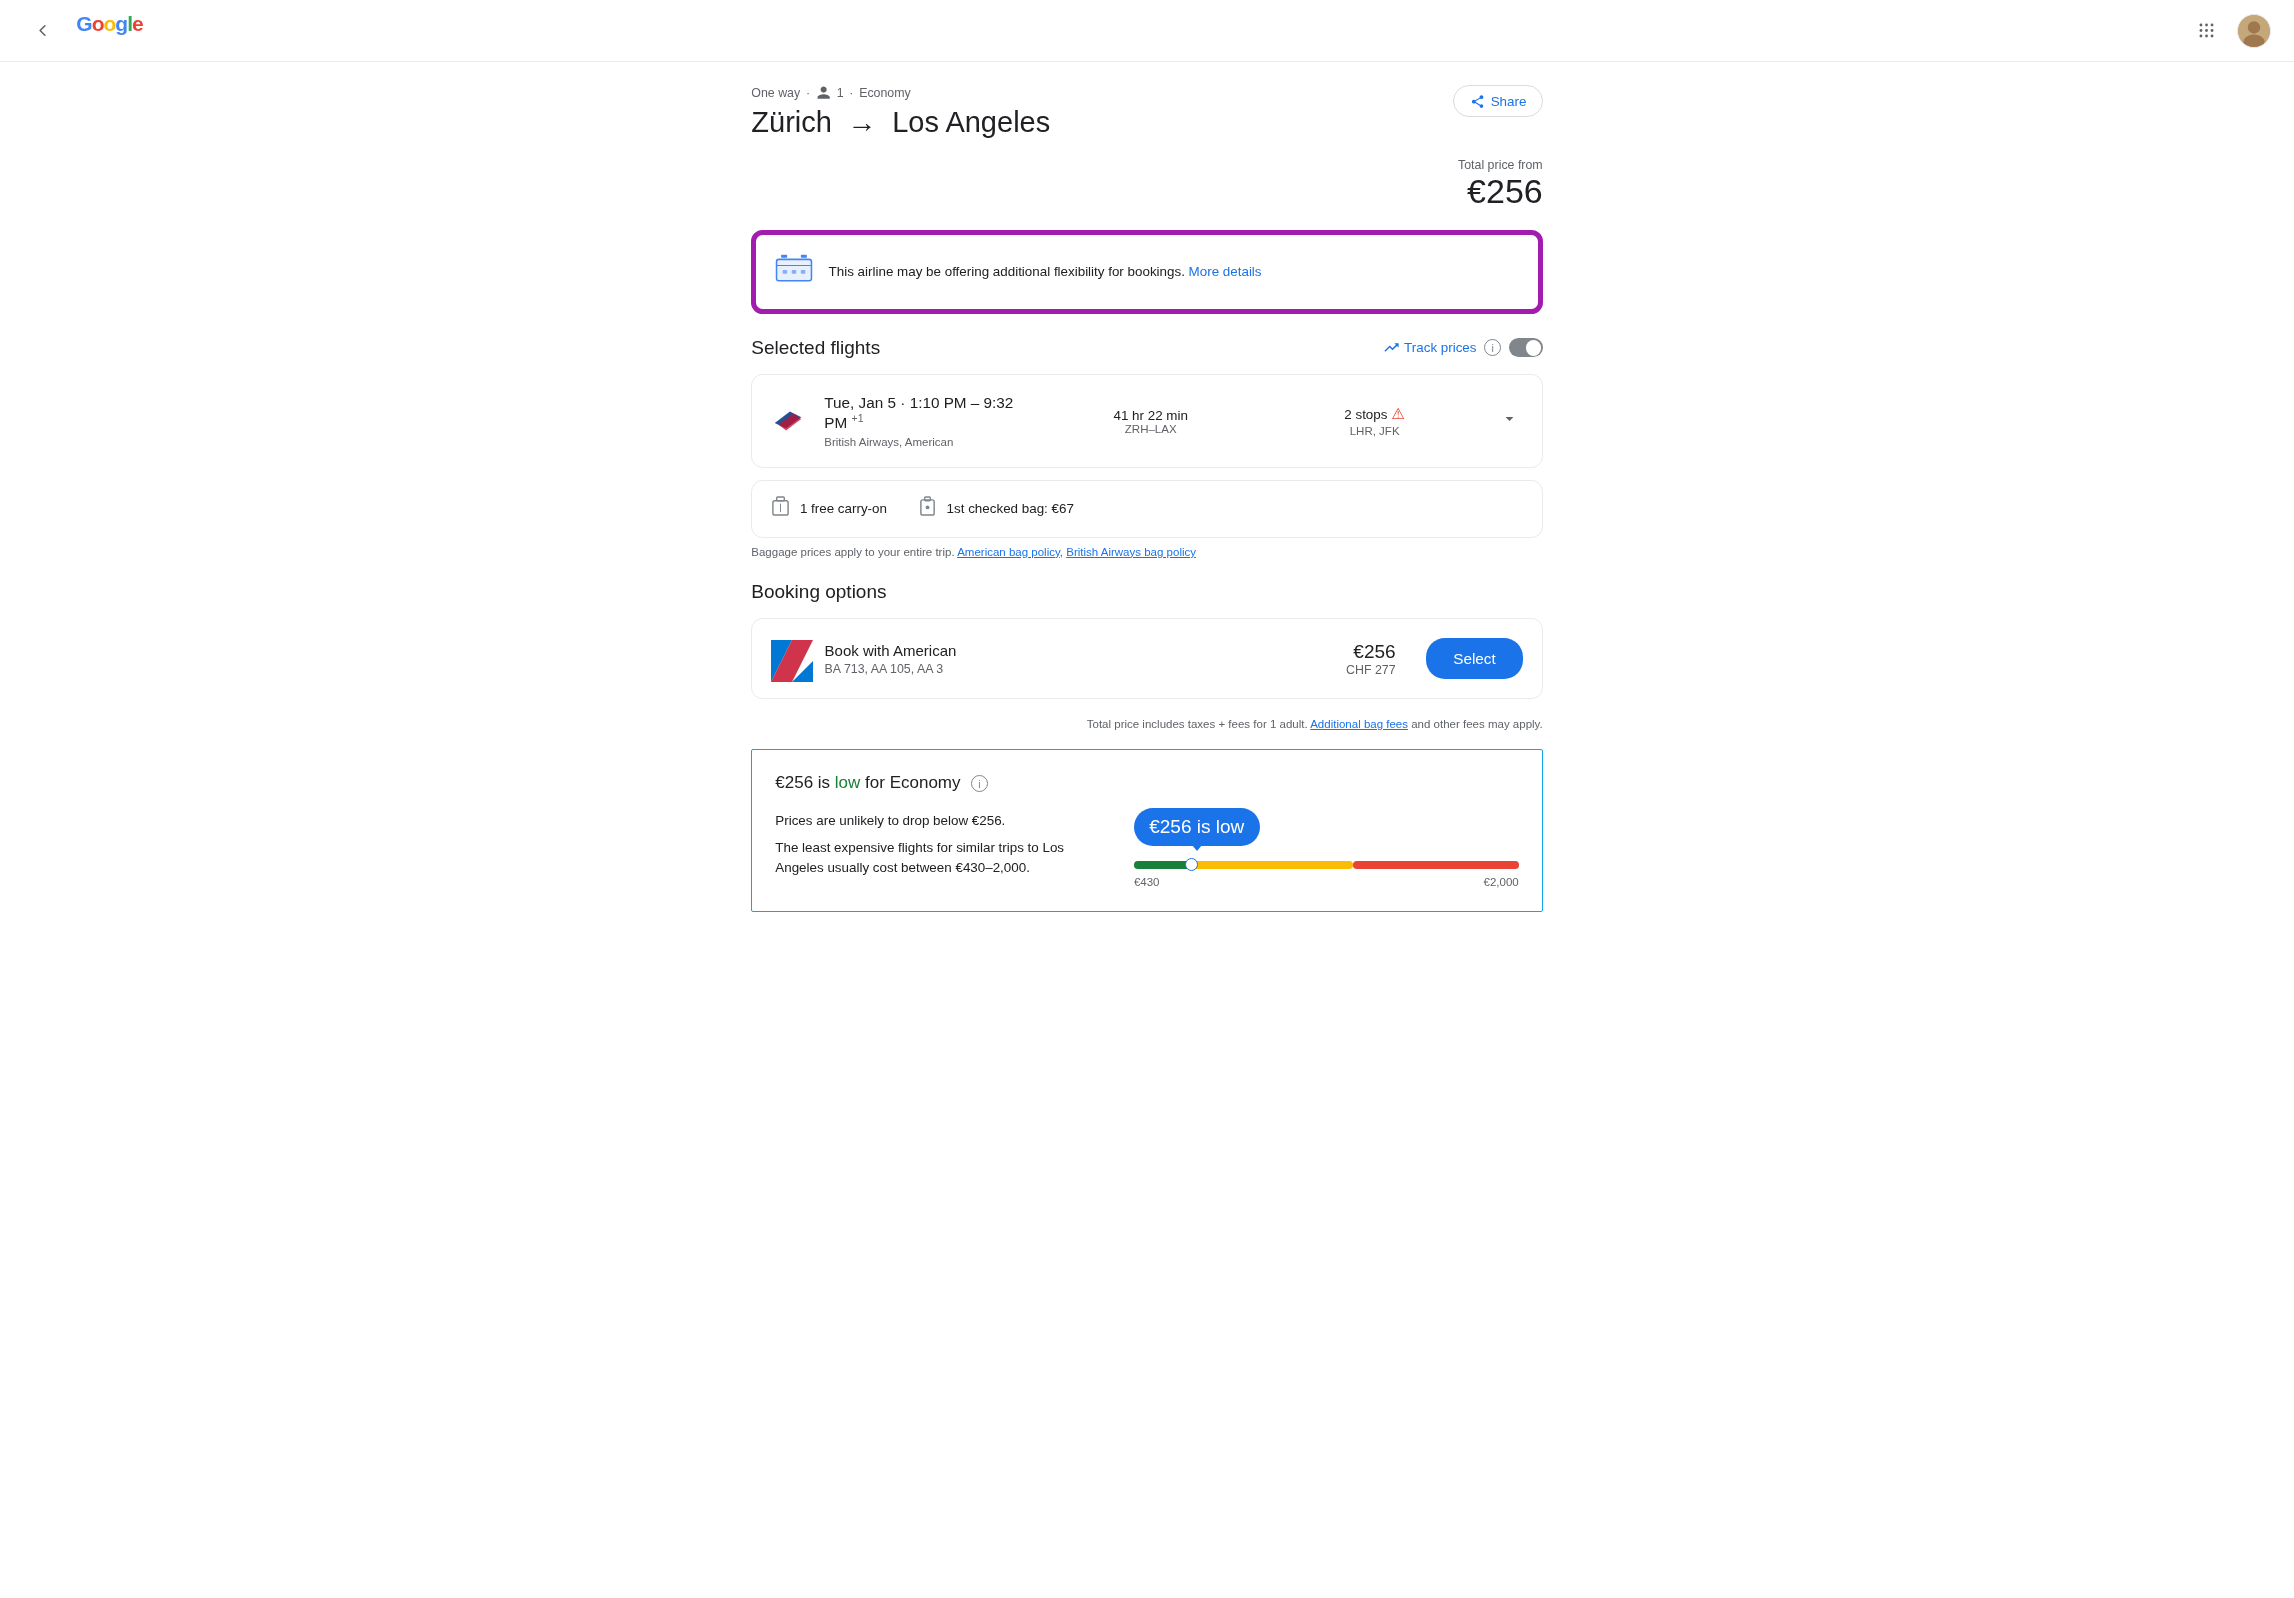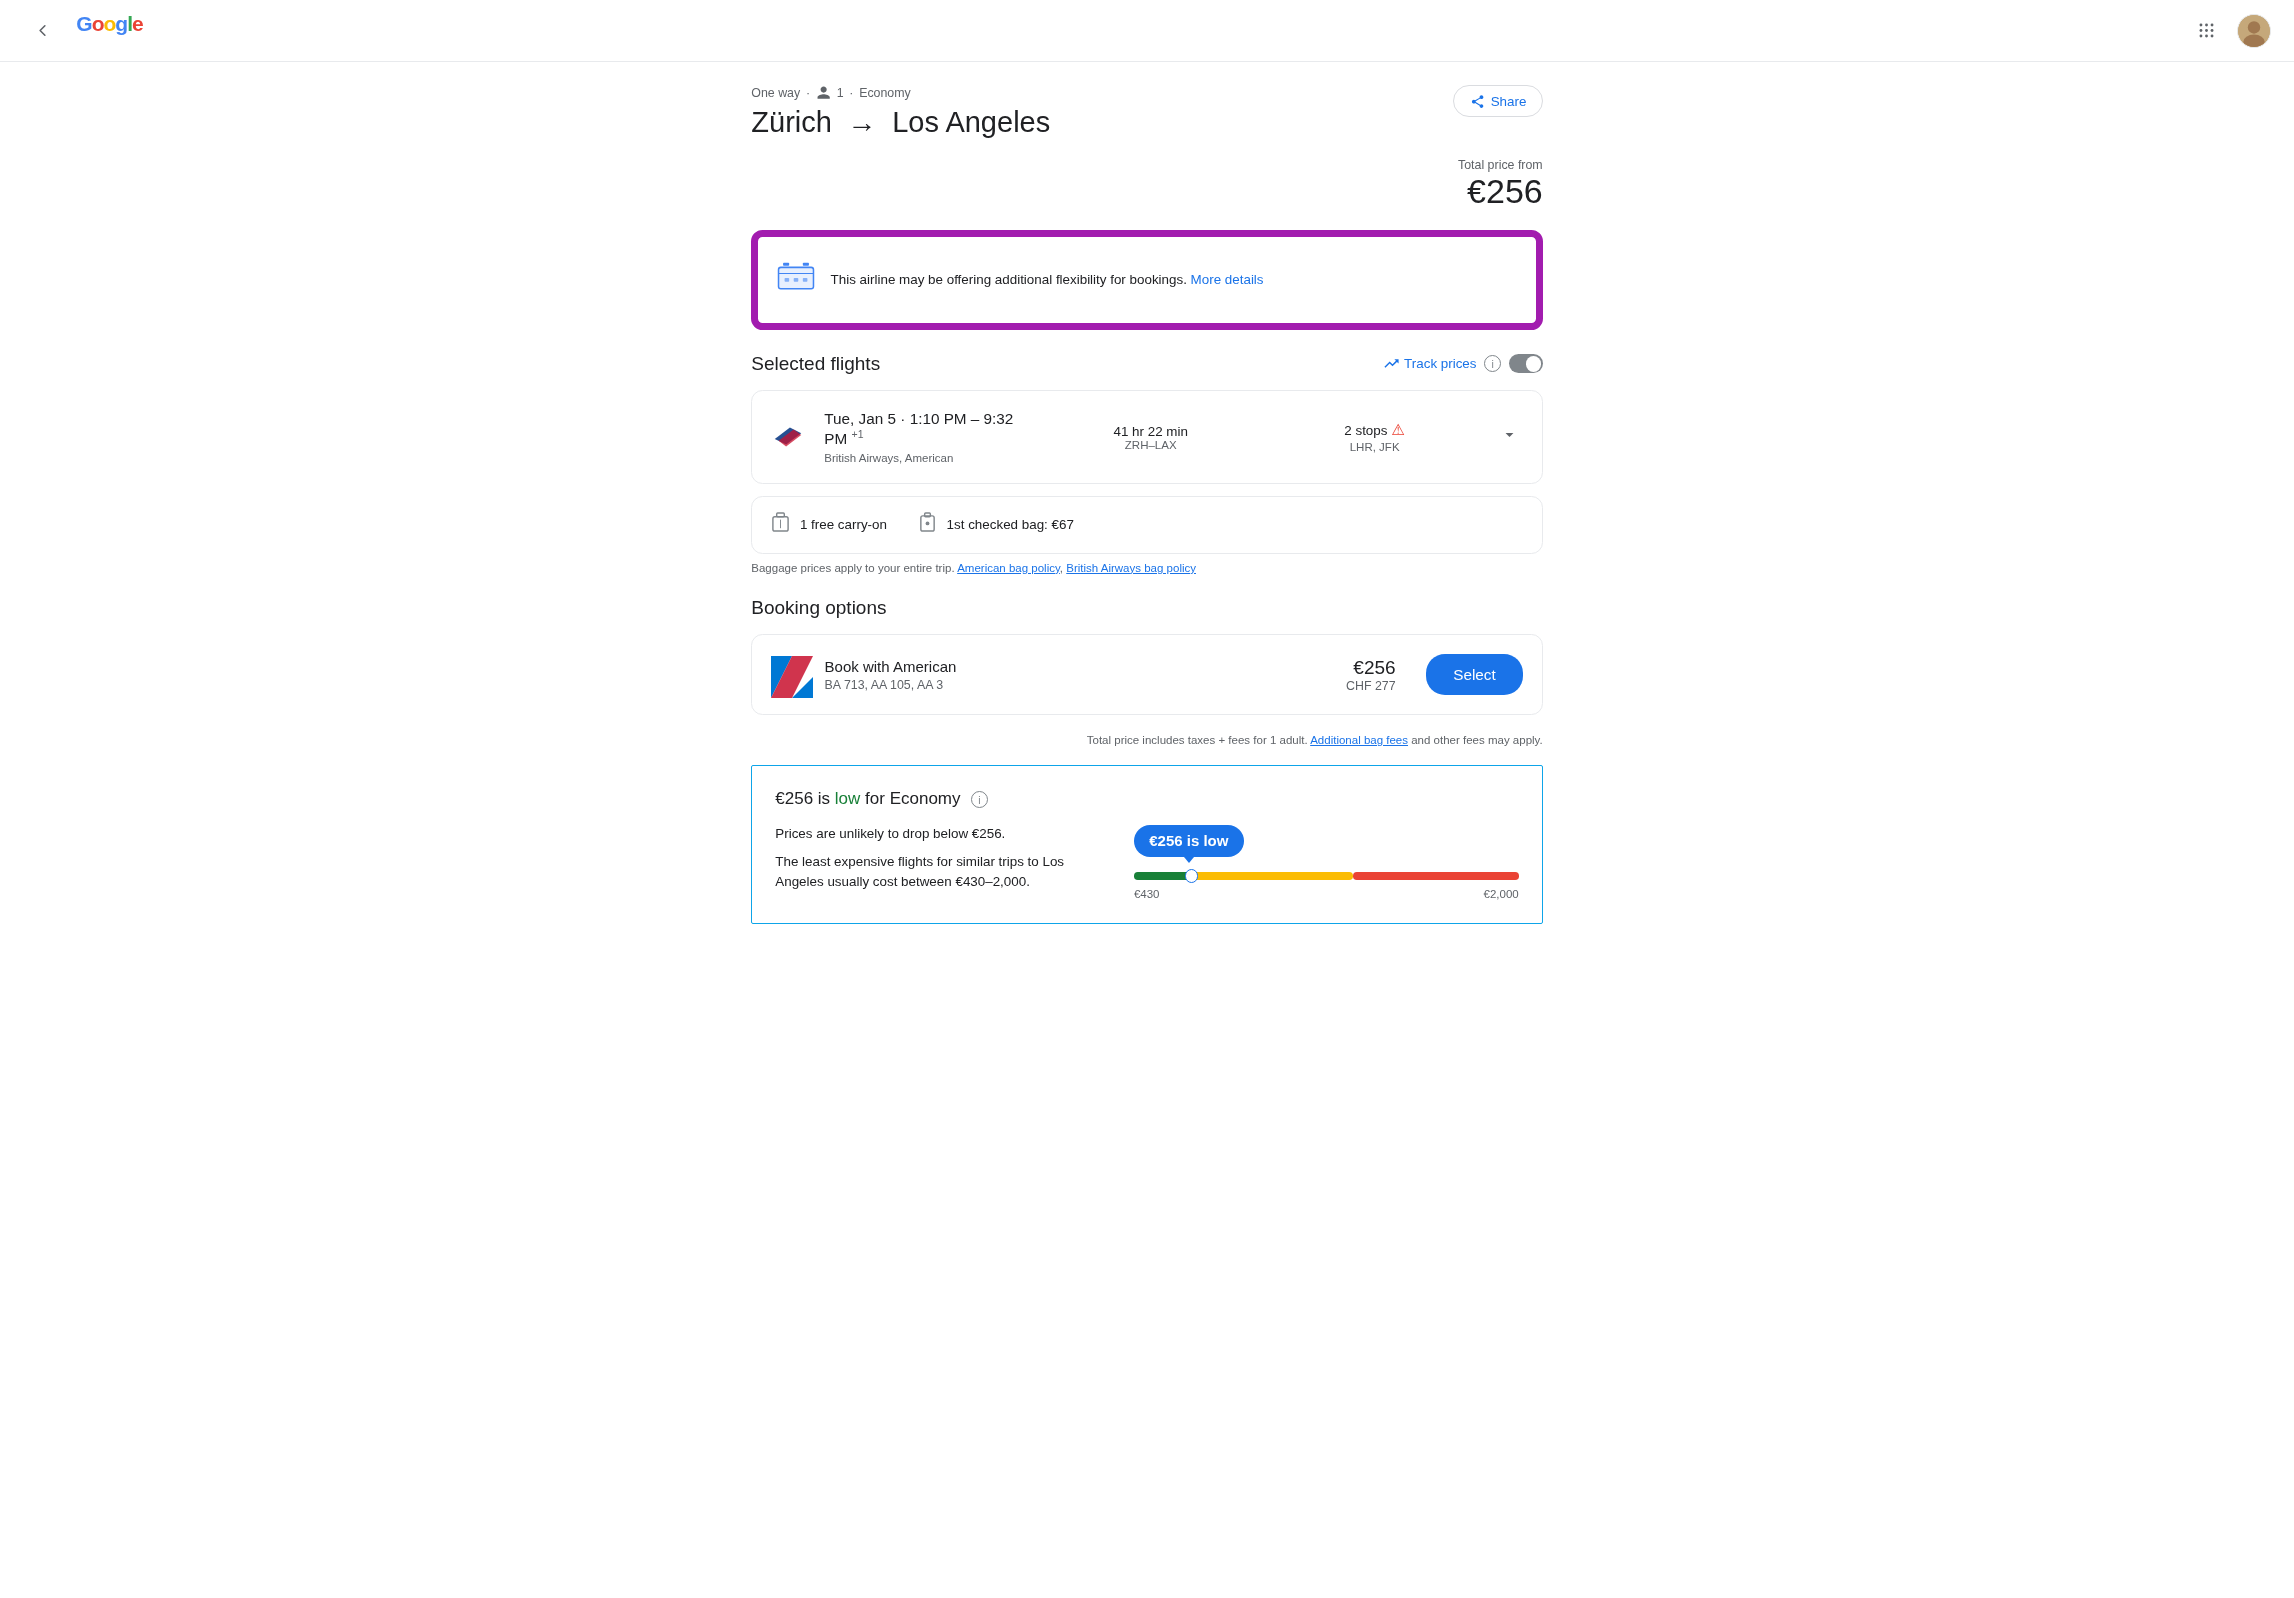--- a/index.html
+++ b/index.html
@@ -110,23 +110,23 @@
       font-size: 12.4px;
       color: #5f6368;
       margin-top: 29px;
     }
     .total-price-value {
       font-size: 34px;
       font-weight: 400;
       color: #202124;
     }
     .flexibility-banner {
-      border: 7px solid #a21caf;
+      border: 5px solid #a21caf;
       border-radius: 11.5px;
-      padding: 24px 19px;
+      padding: 18px 19px;
       display: flex;
       align-items: center;
       gap: 15.3px;
       margin-bottom: 23px;
       background: #fff;
     }
     .banner-icon {
       font-size: 27px;
       flex-shrink: 0;
     }
@@ -387,22 +387,22 @@
     }
     .price-chart {
       flex: 1.2;
       position: relative;
     }
     .price-tooltip {
       background: #1a73e8;
       color: #fff;
       border-radius: 19px;
       padding: 7.6px 15.3px;
-      font-size: 15px;
-      font-weight: 700;
+      font-size: 19px;
+      font-weight: 400;
       display: inline-block;
       position: relative;
       margin-bottom: 11.5px;
       left: 0px;
     }
     .price-tooltip::after {
       content: '';
       position: absolute;
       bottom: -5.7px;
       left: 50%;

